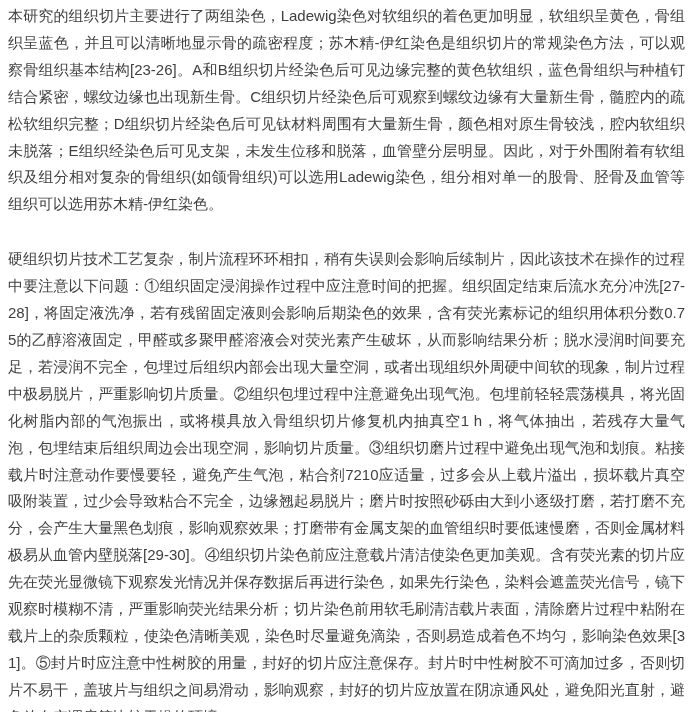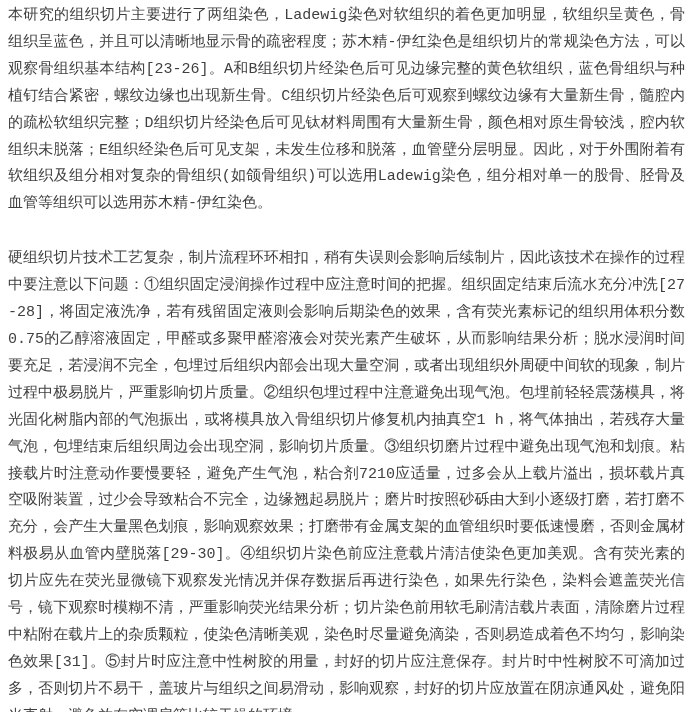--- a/index.html
+++ b/index.html
@@ -8,21 +8,21 @@
     background: #ffffff;
   }
   .doc {
     box-sizing: border-box;
     width: 693px;
     height: 712px;
     padding: 3px 8px 0 8px;
     overflow: hidden;
     background: #ffffff;
     color: #3f3f3f;
-    font-family: Liberation Mono, monospace;
+    font-family: Liberation Sans, sans-serif;
     font-size: 15px;
     line-height: 26.9px;
     text-align: justify;
     text-justify: inter-ideograph;
   }
   .doc p.para {
     margin: 0;
     word-break: break-all;
   }
   .doc p.para + p.para {

